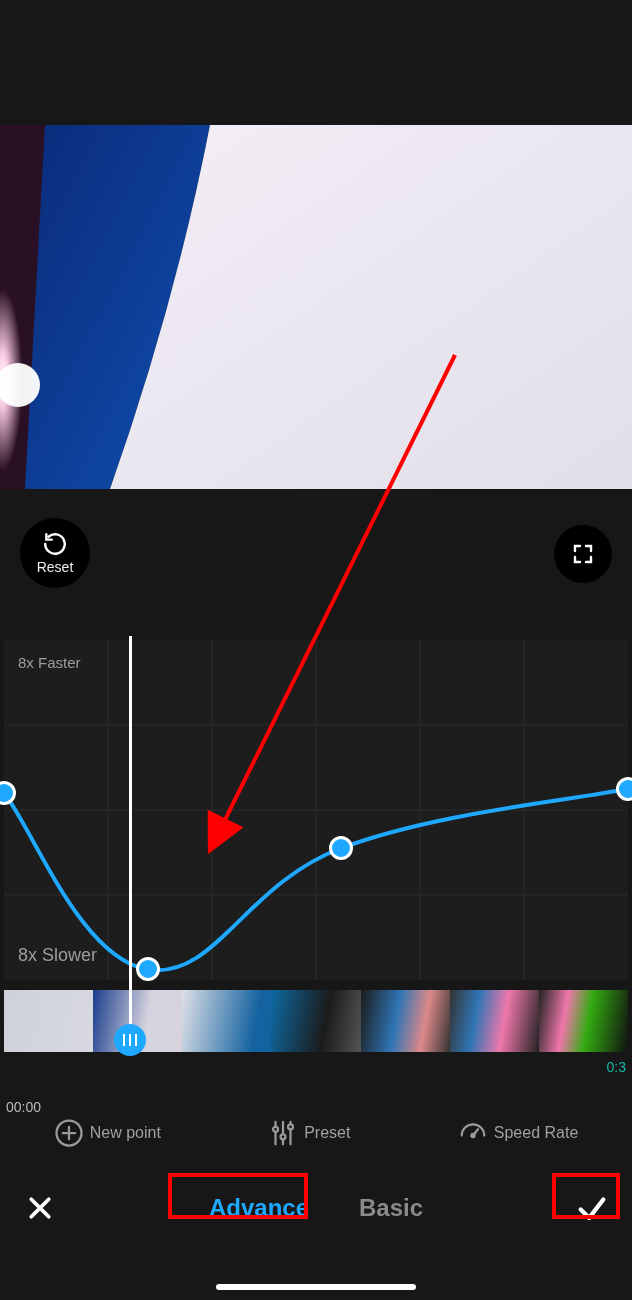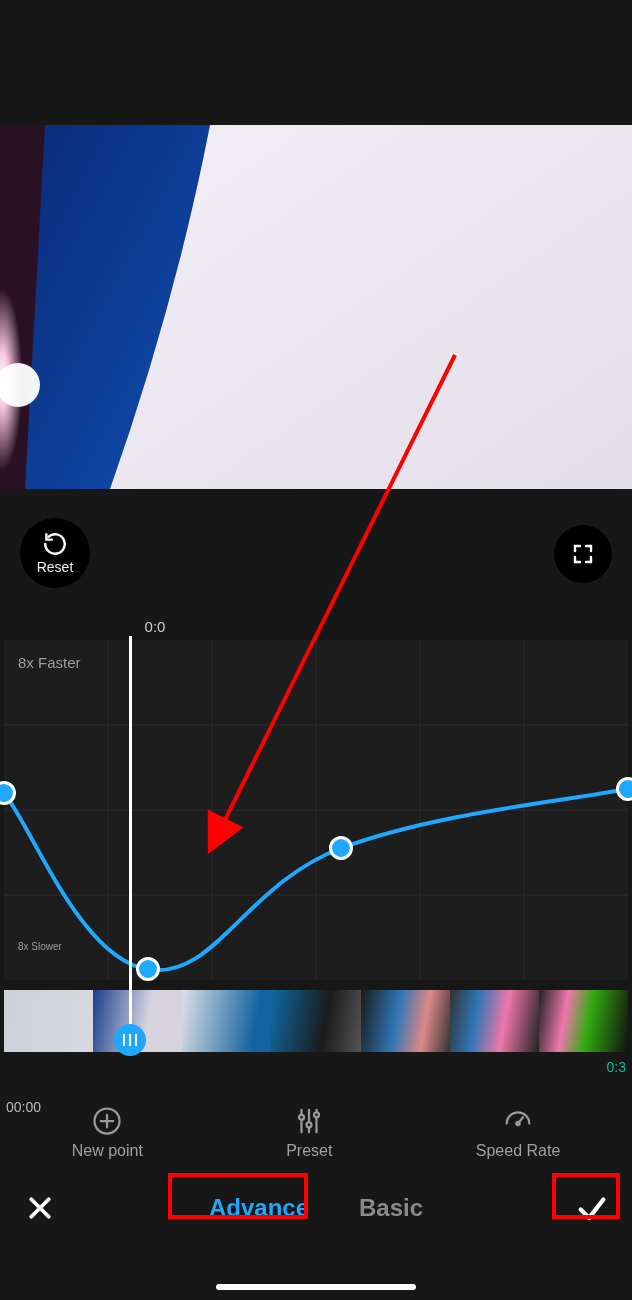--- a/index.html
+++ b/index.html
@@ -17,37 +17,37 @@
 
   
   .fs-btn { position:absolute; right:20px; top:525px; width:58px; height:58px; background:#000; border-radius:50%; display:flex; align-items:center; justify-content:center; cursor:pointer; }
 
   
   .playhead-time { position:absolute; left:0; top:618px; width:310px; text-align:center; font-size:15px; color:#ccc; pointer-events:none; }
 
   
   .curve { position:absolute; left:4px; top:640px; width:624px; height:340px; background:#14532d; }
   .label-fast { position:absolute; left:14px; top:14px; font-size:15px; color:#9d9d9d; }
-  .label-slow { position:absolute; left:14px; bottom:28px; font-size:10px; color:#9d9d9d; }
+  .label-slow { position:absolute; left:14px; bottom:14px; font-size:18px; color:#9d9d9d; }
   .curve svg.grid { position:absolute; left:0; top:0; width:100%; height:100%; }
   .curve svg.plot { position:absolute; left:0; top:0; width:624px; height:340px; pointer-events:none; }
   .curve .pt { position:absolute; width:24px; height:24px; background:#1ea8ff; border:3px solid #fff; border-radius:50%; transform:translate(-50%,-50%); cursor:grab; }
   .playhead { position:absolute; top:636px; width:3px; height:390px; background:#fff; z-index:5; }
   .playhead-knob { position:absolute; width:32px; height:32px; border-radius:50%; background:#1ea8ff; transform:translate(-50%,-50%); display:flex; align-items:center; justify-content:center; z-index:6; }
   .playhead-knob span { display:inline-block; width:2px; height:12px; background:#fff; margin:0 2px; }
 
   
   .timeline { position:absolute; left:4px; top:990px; width:624px; height:62px; display:flex; }
   .timeline .frame { flex:1 0 0; height:100%; }
   .time-left { position:absolute; left:6px; top:1059px; font-size:14px; color:#bbb;margin-top:40px; }
   .time-right { position:absolute; right:6px; top:1059px; font-size:14px; color:#14b8a6; }
 
   
   .toolbar { position:absolute; left:0; top:1098px; width:632px; height:70px; display:flex; justify-content:space-around; align-items:center; }
-  .tool { display:flex; flex-direction:column; align-items:center; gap:6px; cursor:pointer; }
+  .tool { display:flex; flex-direction:row; align-items:center; gap:6px; cursor:pointer; }
   .tool span { font-size:16px; color:#a0a0a0; }
   .tool svg { stroke:#9a9a9a; }
 
   
   .tabs { position:absolute; left:0; top:1175px; width:632px; height:66px; display:flex; align-items:center; }
   .tabs .close { width:80px; display:flex; justify-content:center; cursor:pointer; }
   .tabs .mid { flex:1; display:flex; justify-content:center; gap:50px; }
   .tabs .tab { font-size:24px; font-weight:700; cursor:pointer; }
   .tabs .tab.active { color:#1ea8ff; }
   .tabs .tab.inactive { color:#8a8a8a; }
@@ -100,21 +100,20 @@
 
   <div class="fs-btn">
     <svg width="24" height="24" viewBox="0 0 24 24" fill="none" stroke="#fff" stroke-width="2.4" stroke-linecap="round">
       <path d="M4 9 L4 4 L9 4"></path>
         <path d="M20 9 L20 4 L15 4"></path>
       <path d="M4 15 L4 20 L9 20"></path>
         <path d="M20 15 L20 20 L15 20"></path>
     </svg>
   </div>
 
-  <div class="playhead-time">0:0</div>
 
   <div class="curve">
     <svg class="grid" viewBox="0 0 624 340" preserveAspectRatio="none">
       <rect x="0" y="0" width="624" height="340" fill="#1d1d1d"></rect>
       <g stroke="#2c2c2c" stroke-width="1">
         <line x1="0" y1="85" x2="624" y2="85"></line>
         <line x1="0" y1="170" x2="624" y2="170"></line>
         <line x1="0" y1="255" x2="624" y2="255"></line>
         <line x1="104" y1="0" x2="104" y2="340"></line>
         <line x1="208" y1="0" x2="208" y2="340"></line>

